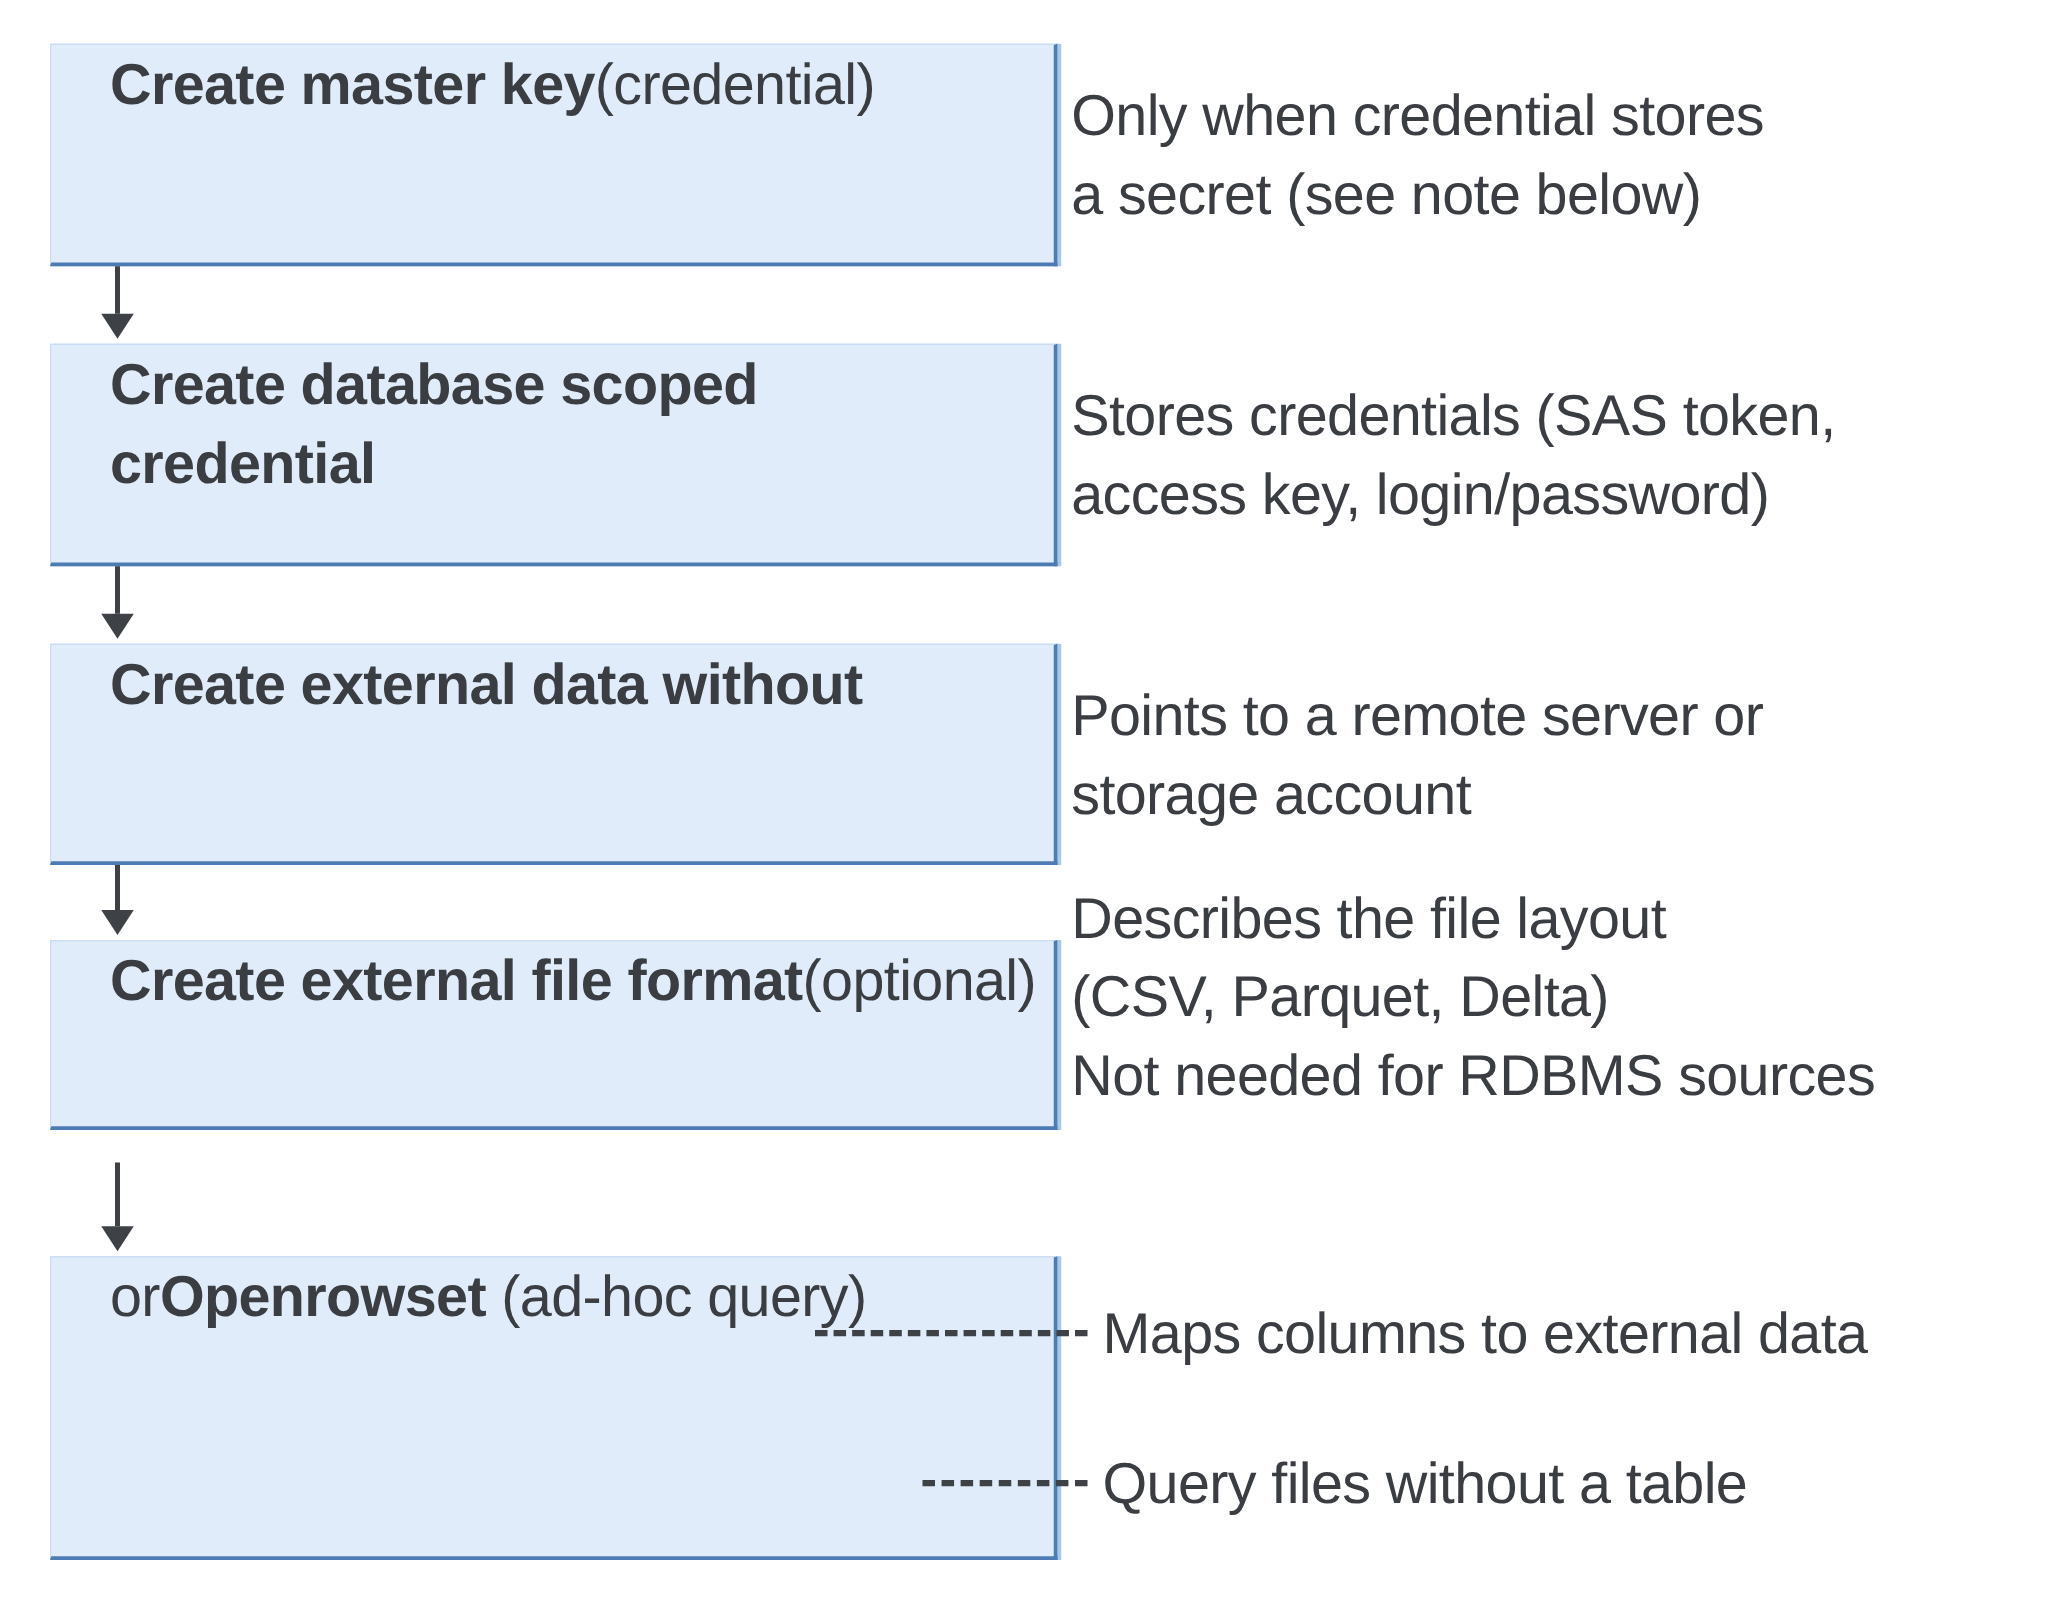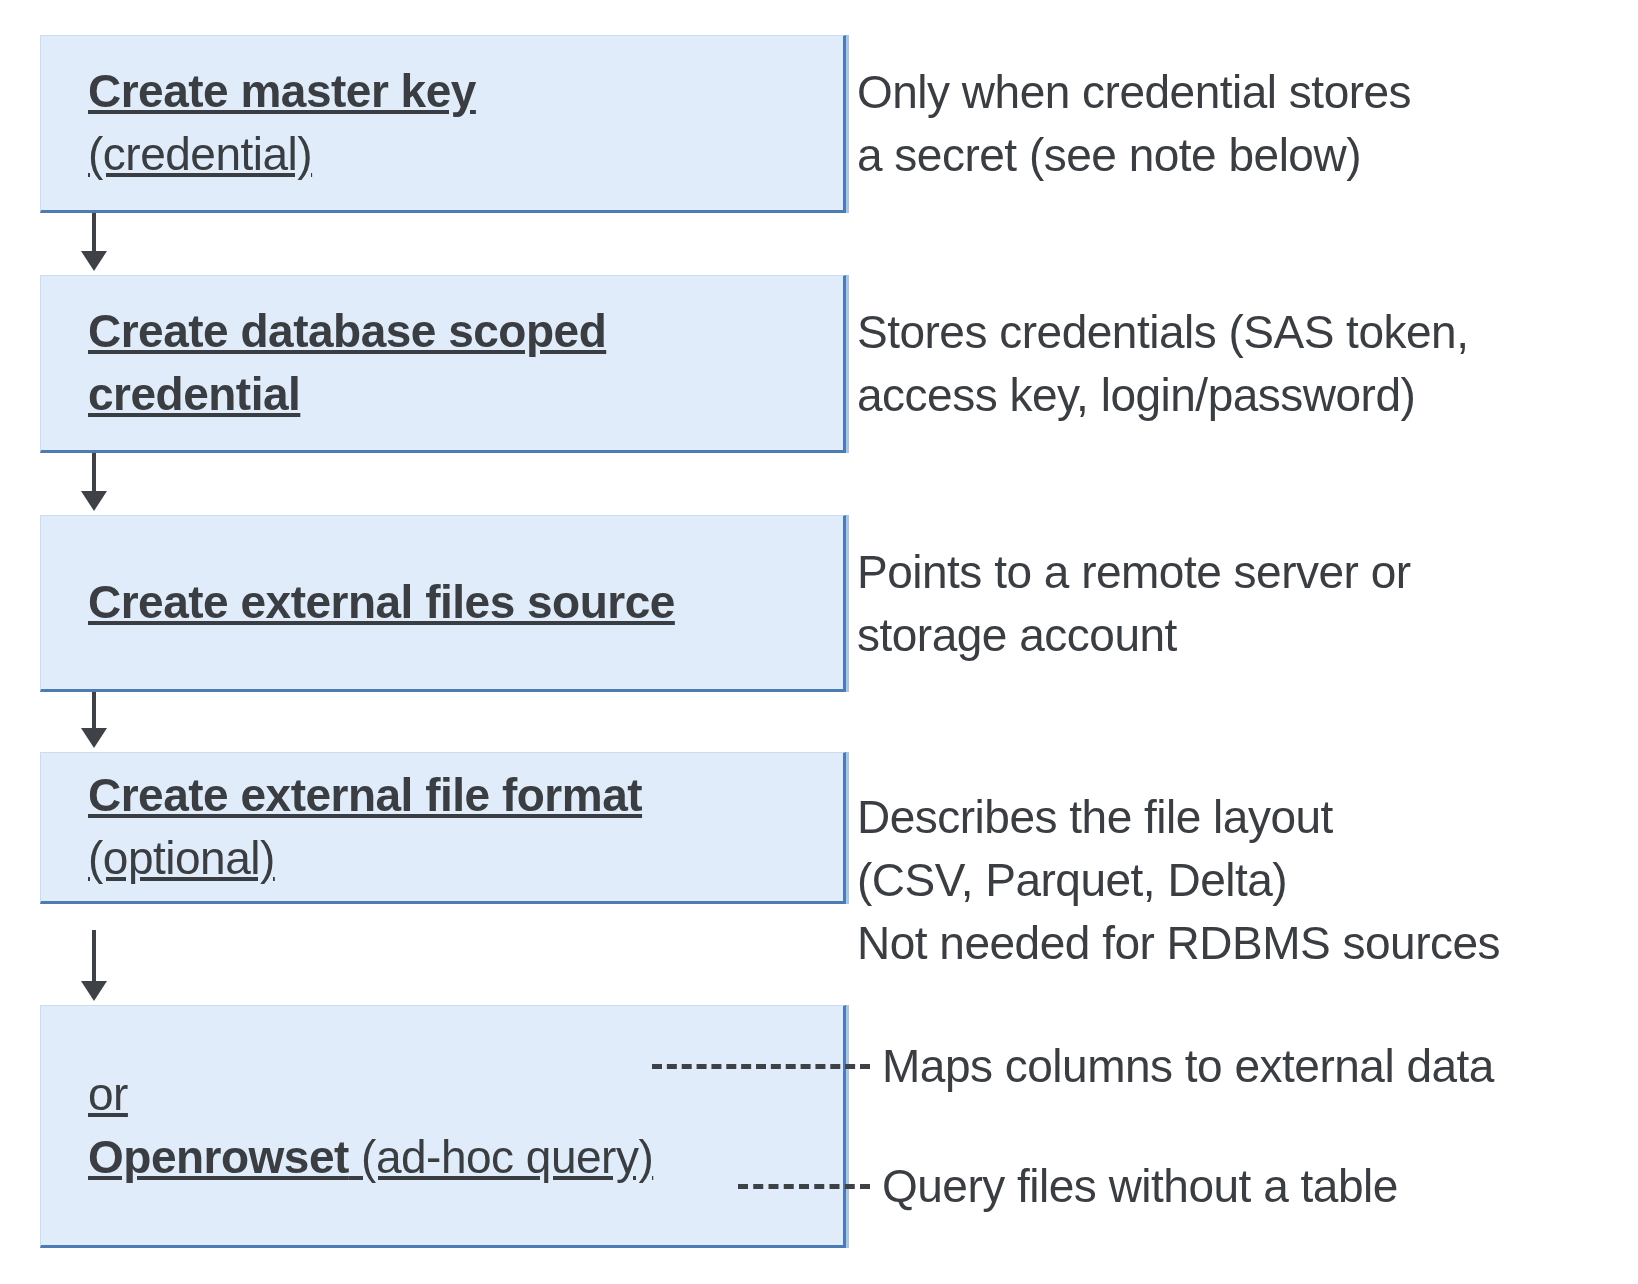--- a/index.html
+++ b/index.html
@@ -16,24 +16,22 @@
     position: absolute;
     left: 40px;
     width: 806px;
     box-sizing: border-box;
     background: #e1ecfa;
     border: 1px solid #cadcf2;
     border-right: 3px solid #4d7cb5;
     border-bottom: 3px solid #4d7cb5;
     box-shadow: 3px 0 0 #a9c8e9;
     display: flex;
-    flex-direction: column;
-    justify-content: center;
+    flex-direction: row;
     padding-left: 47px;
-    text-decoration: underline;
   }
   .t {
     font-size: 46px;
     line-height: 63px;
     letter-spacing: -0.5px;
     white-space: pre-line;
   }
   .bold { font-weight: bold; }
   .note {
     position: absolute;
@@ -96,34 +94,34 @@
 credential</div>
   </div>
   <div class="note" style="top:275px;height:178px">Stores credentials (SAS token,
 access key, login/password)</div>
   <div class="arrow" style="top:453px;height:58px">
     <div class="shaft"></div>
     <div class="head"></div>
   </div>
 
   <div class="box" style="top:515px;height:177px">
-    <div class="t bold">Create external files source</div>
+    <div class="t bold">Create external data without</div>
   </div>
   <div class="note" style="top:515px;height:177px">Points to a remote server or
 storage account</div>
   <div class="arrow" style="top:692px;height:56px">
     <div class="shaft"></div>
     <div class="head"></div>
   </div>
 
   <div class="box" style="top:752px;height:152px">
     <div class="t bold">Create external file format</div>
     <div class="t">(optional)</div>
   </div>
-  <div class="note" style="top:791px;height:178px">Describes the file layout
+  <div class="note" style="top:708px;height:178px">Describes the file layout
 (CSV, Parquet, Delta)
 Not needed for RDBMS sources</div>
   <div class="arrow" style="top:930px;height:71px">
     <div class="shaft"></div>
     <div class="head"></div>
   </div>
 
   <div class="box" style="top:1005px;height:243px">
     <div class="t">or</div>
     <div class="t"><span class="bold">Openrowset</span><span> (ad-hoc query)</span></div>

